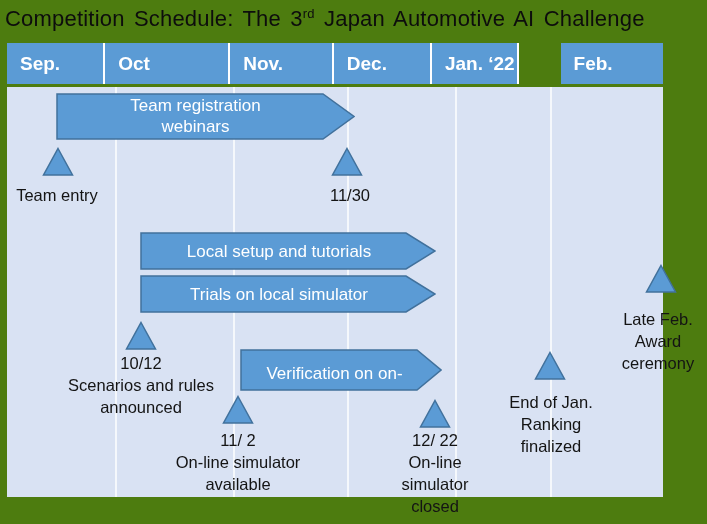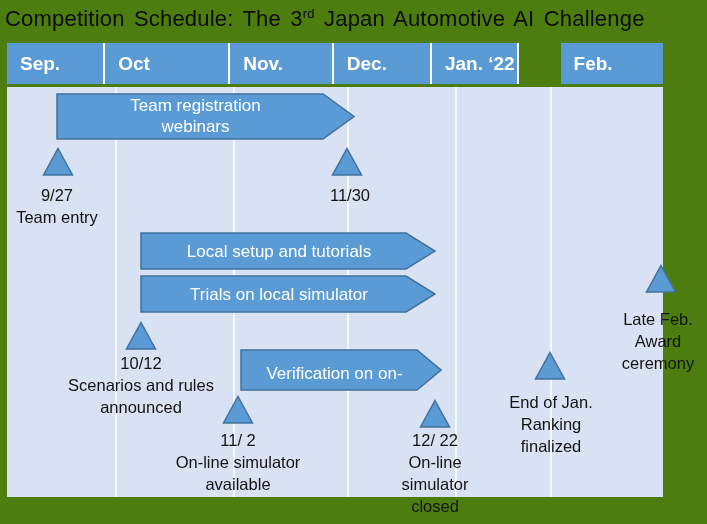--- a/index.html
+++ b/index.html
@@ -89,21 +89,20 @@
     <svg class="banner-shape" width="202" height="42" style="left: 240px; top: 349px; z-index: 2;">
       <polygon points="1,1 177,1 201,21 177,41 1,41" fill="#5b9bd5" stroke="#41719c" stroke-width="1.5"></polygon>
     </svg>
     <div class="banner-text" style="left: 240px; top: 349px; width: 189px; height: 48px; color: rgb(255, 255, 255);">
       <div>Verification on on-</div>
     </div>
     <svg class="milestone-triangle" width="32" height="29" style="left: 42px; top: 147px; z-index: 2;">
       <polygon points="16,1.5 30.5,28 1.5,28" fill="#5b9bd5" stroke="#41719c" stroke-width="1.5"></polygon>
     </svg>
     <div class="milestone-label" style="left: 57px; top: 184px; color: rgb(20, 20, 20);">
-      <div>9/27</div>
       <div>Team entry</div>
     </div>
     <svg class="milestone-triangle" width="32" height="29" style="left: 331px; top: 147px; z-index: 2;">
       <polygon points="16,1.5 30.5,28 1.5,28" fill="#5b9bd5" stroke="#41719c" stroke-width="1.5"></polygon>
     </svg>
     <div class="milestone-label" style="left: 350px; top: 184px; color: rgb(20, 20, 20);">
       <div>11/30</div>
     </div>
     <svg class="milestone-triangle" width="32" height="29" style="left: 125px; top: 321px; z-index: 2;">
       <polygon points="16,1.5 30.5,28 1.5,28" fill="#5b9bd5" stroke="#41719c" stroke-width="1.5"></polygon>

